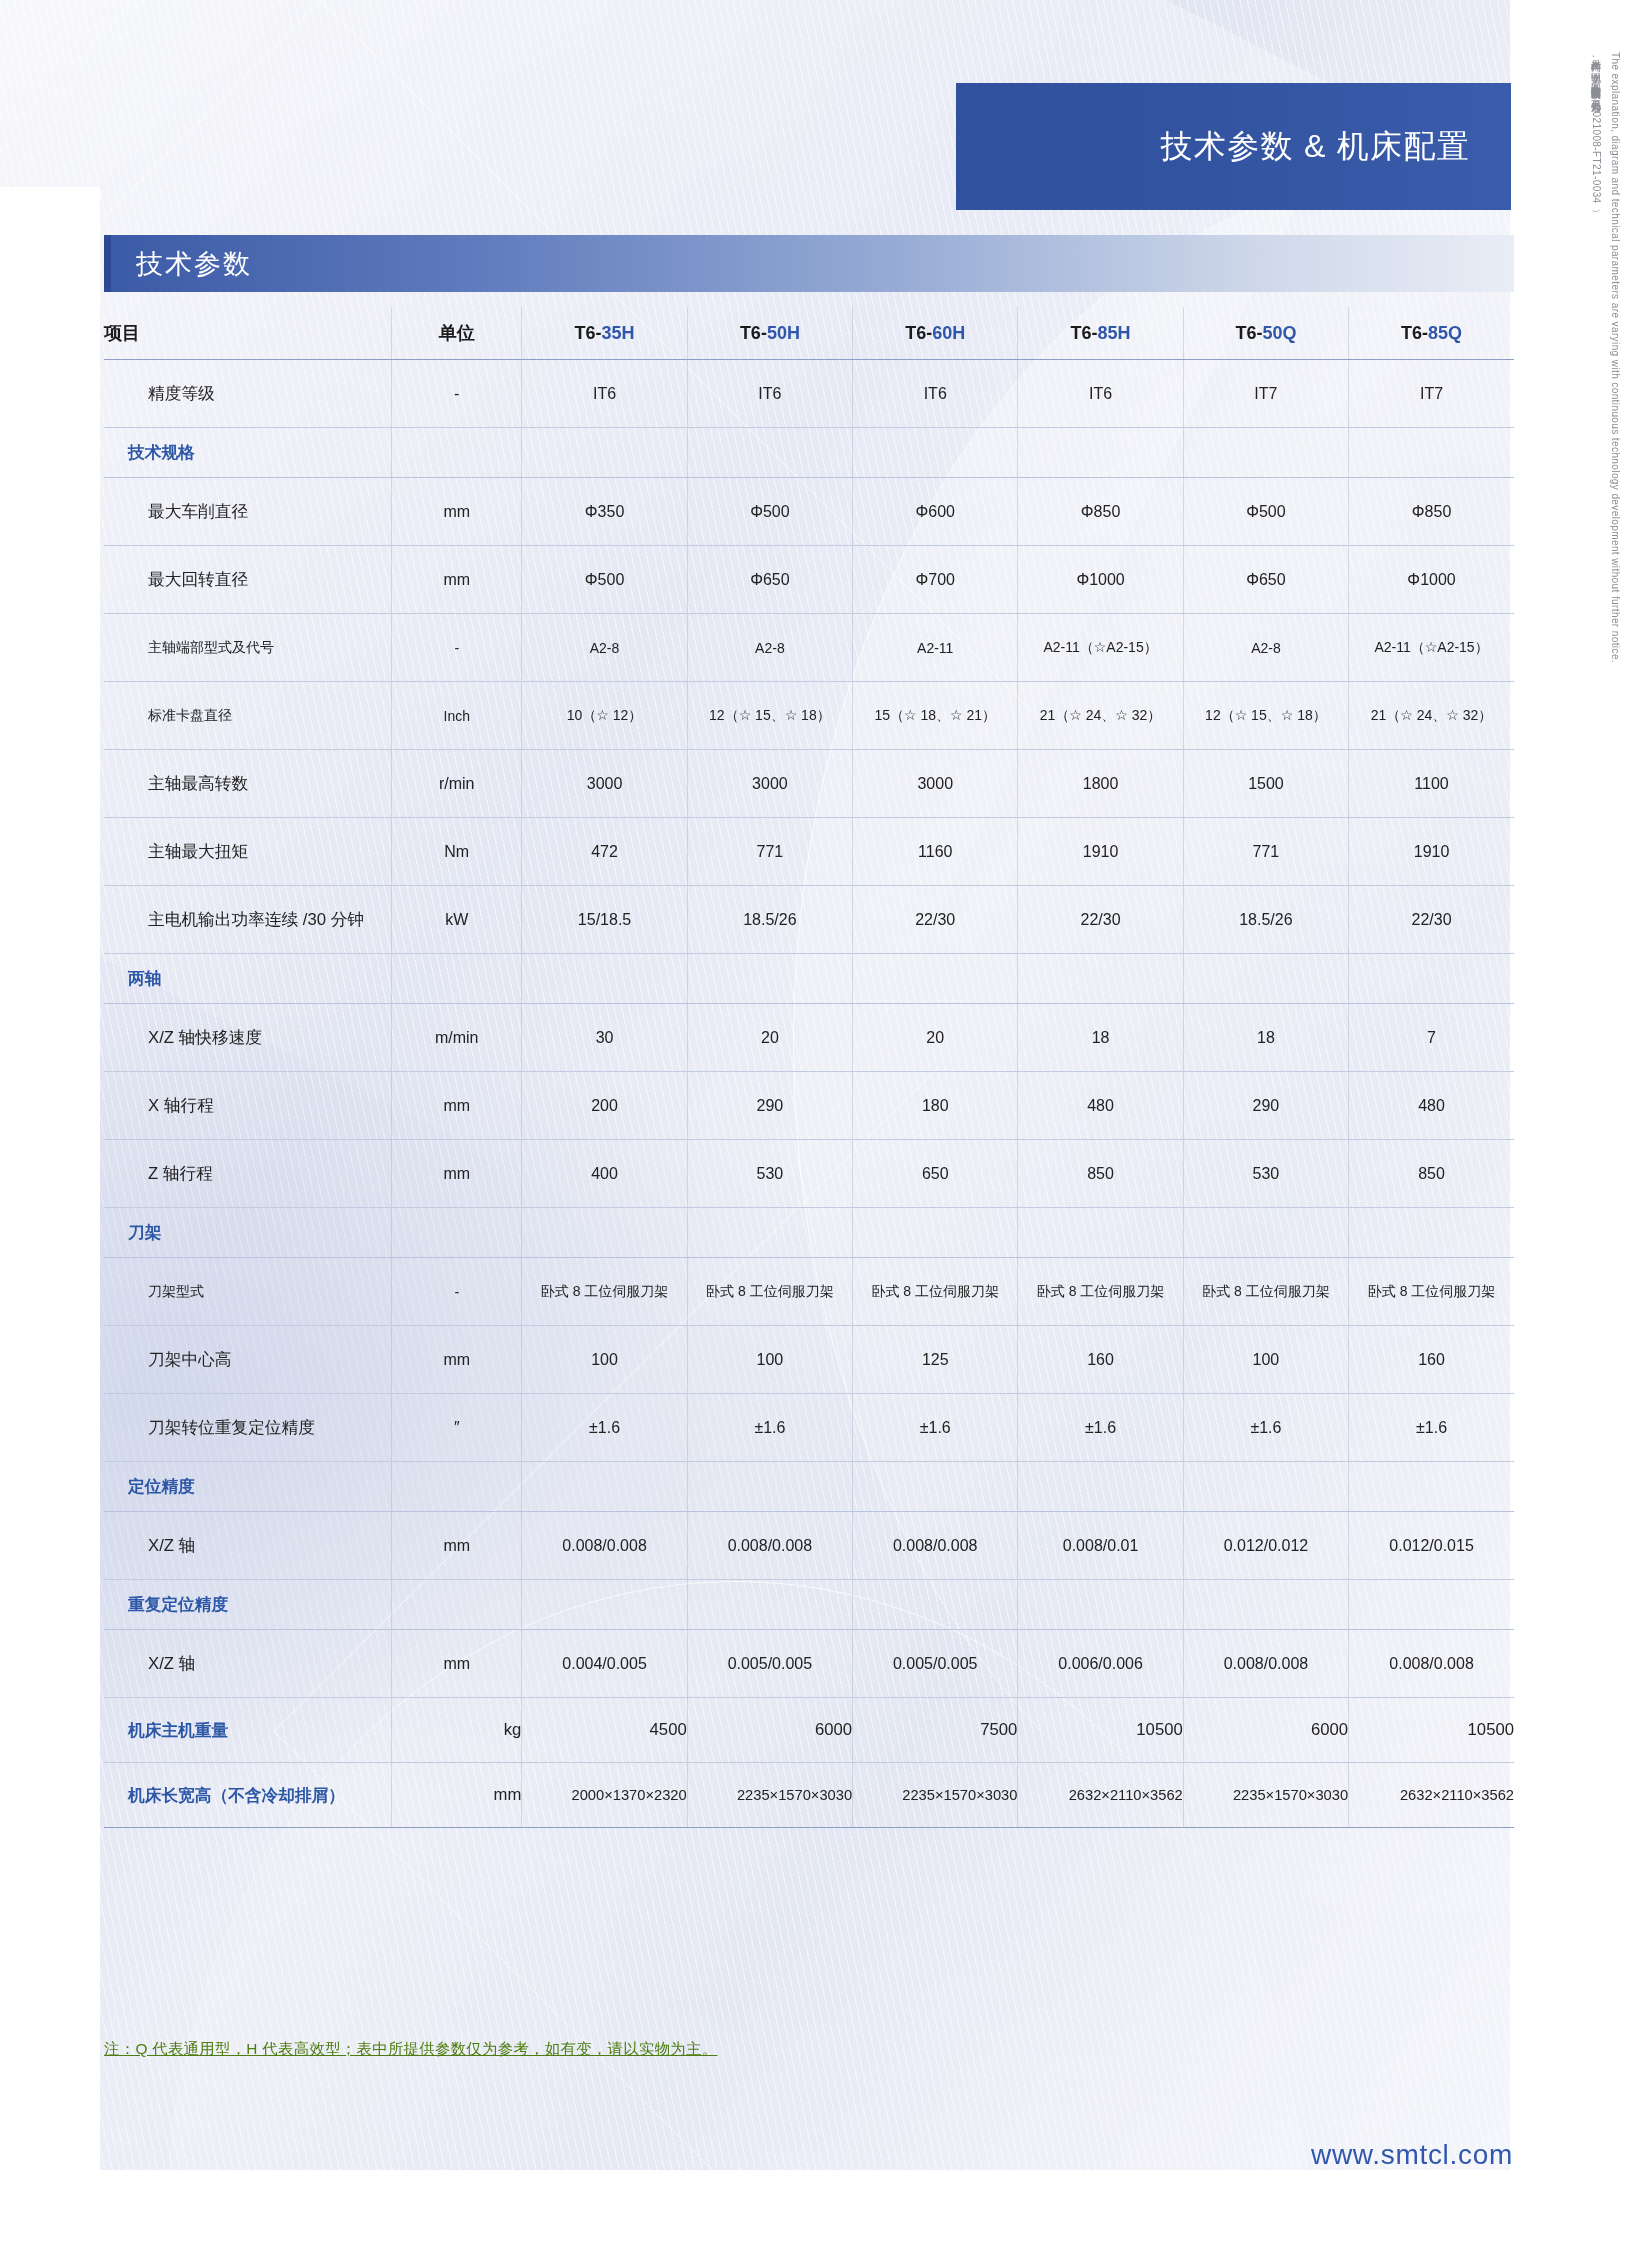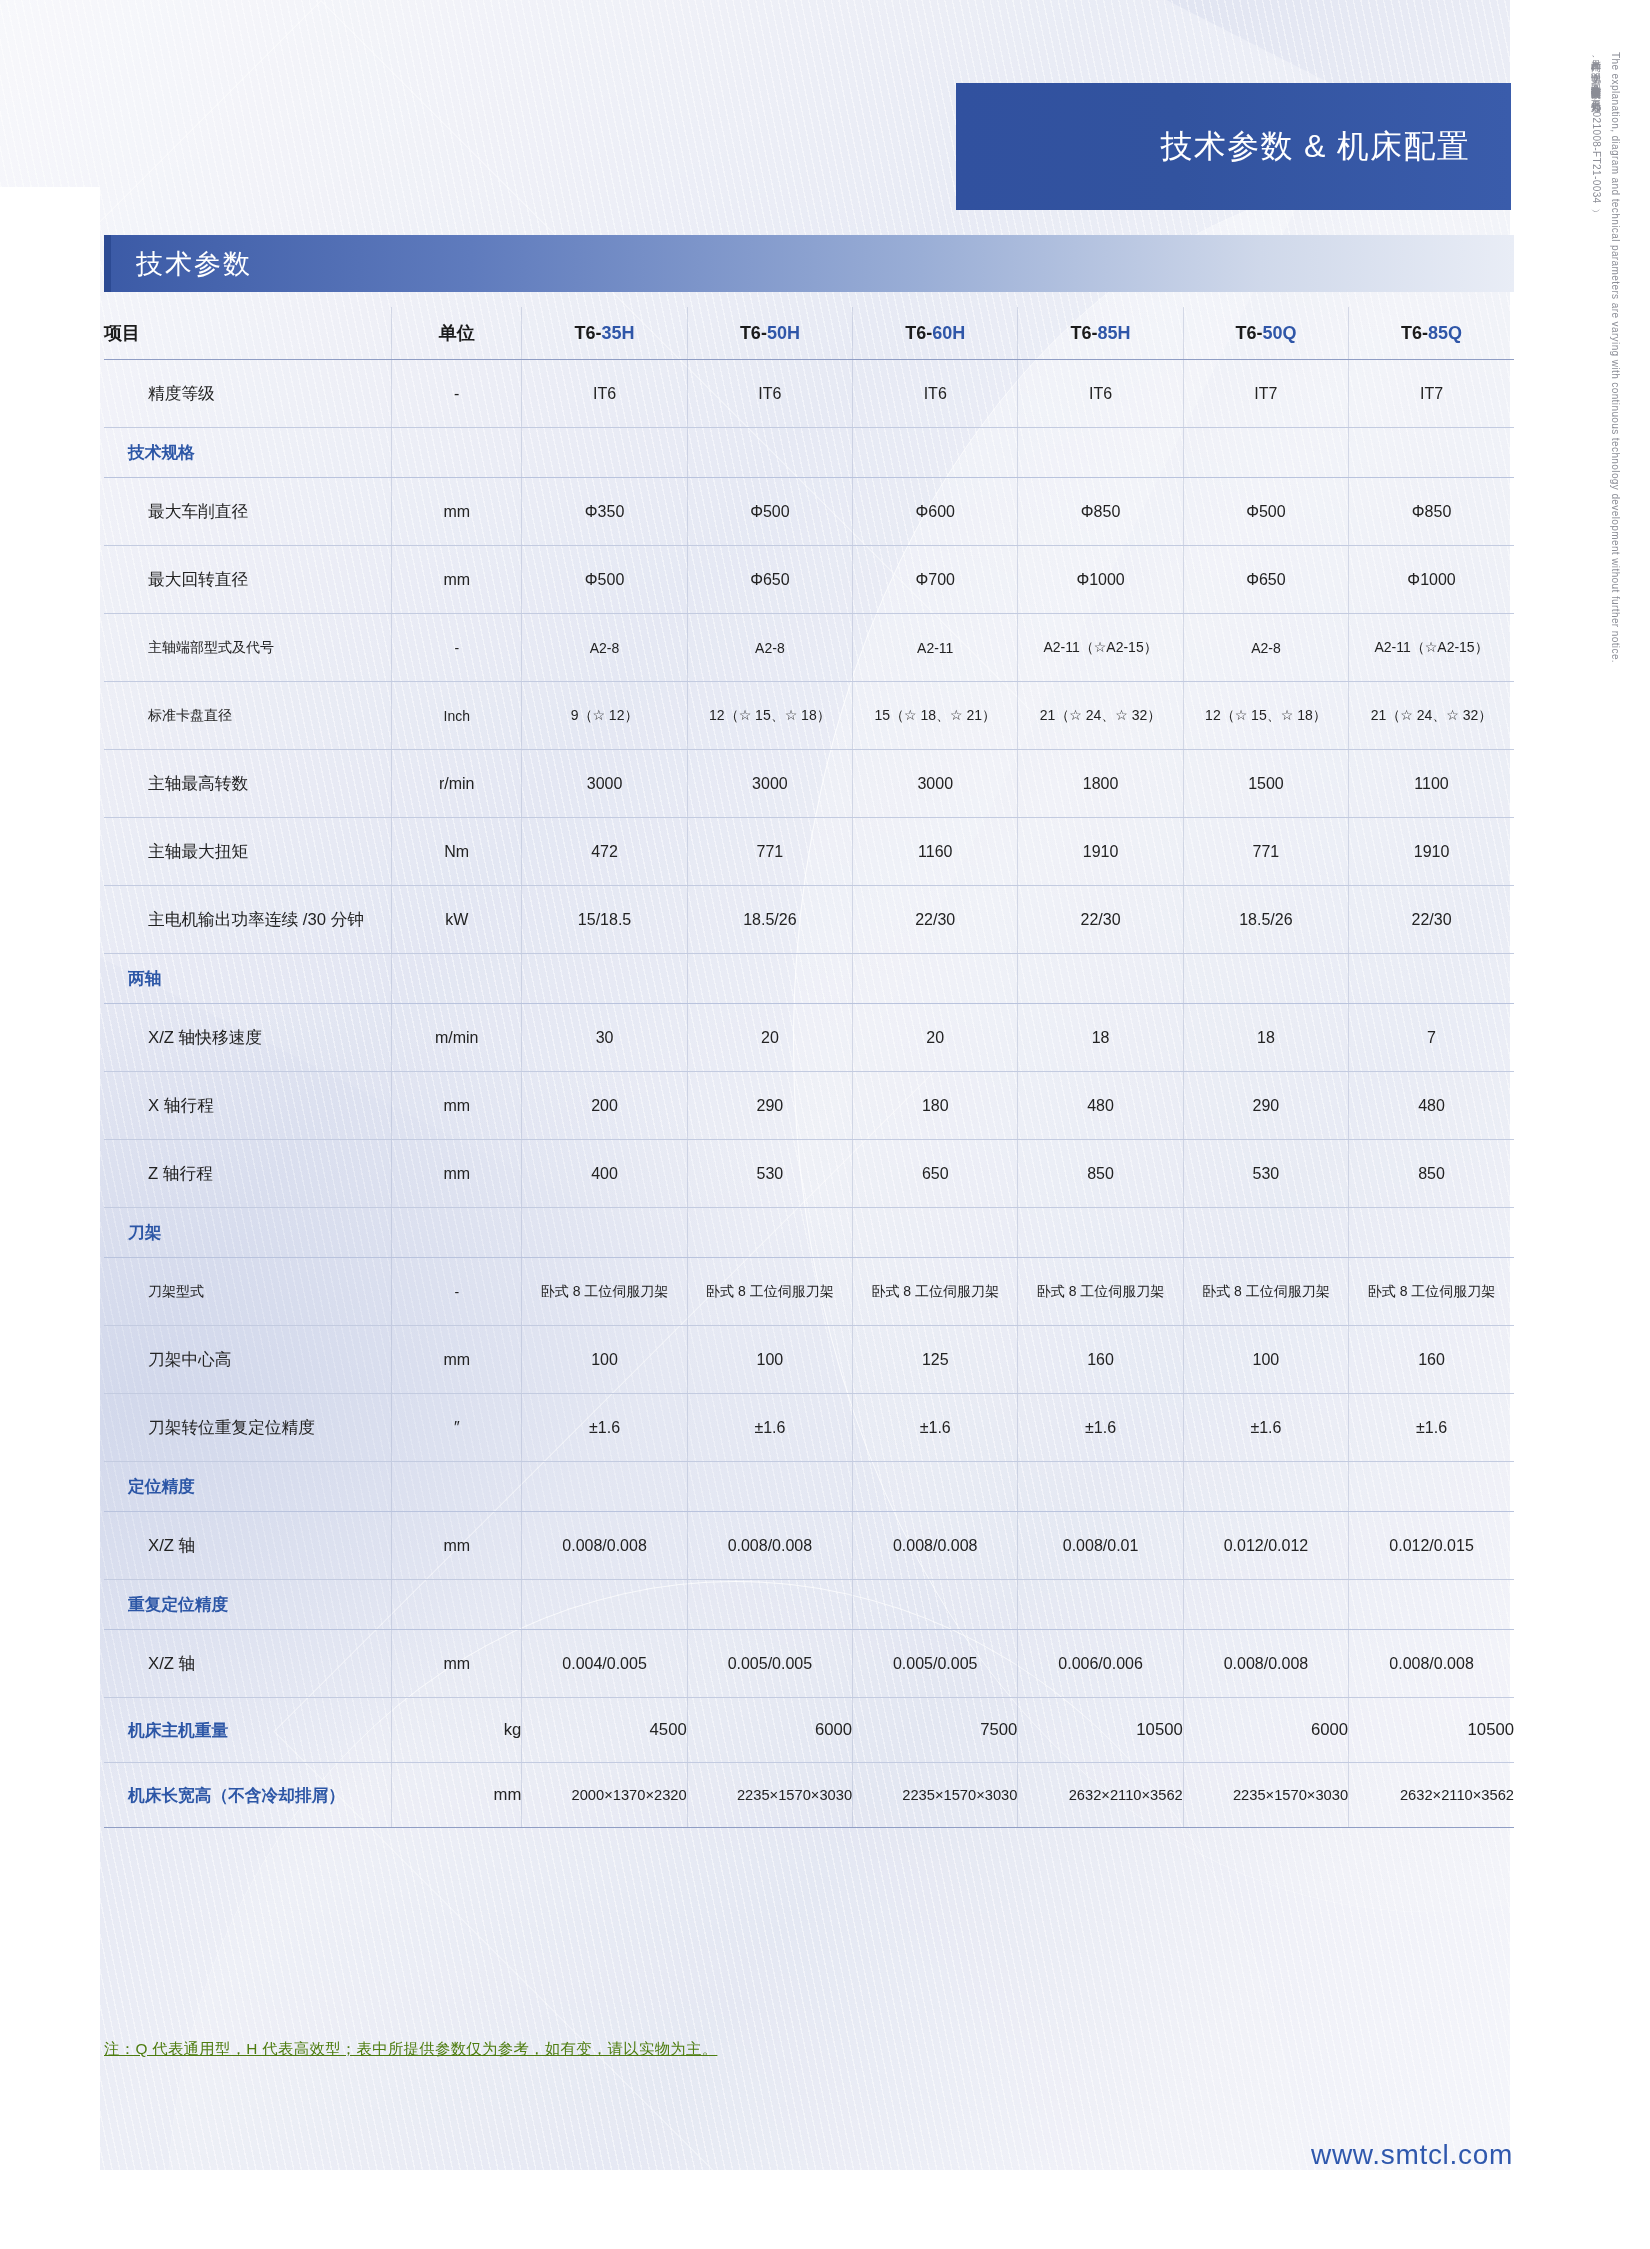--- a/index.html
+++ b/index.html
@@ -355,21 +355,21 @@
           <td class="vsep">A2-8</td>
           <td class="vsep">A2-8</td>
           <td class="vsep">A2-11</td>
           <td class="vsep">A2-11（☆A2-15）</td>
           <td class="vsep">A2-8</td>
           <td class="vsep">A2-11（☆A2-15）</td>
         </tr>
         <tr class="data-row small">
           <td class="cell-item">标准卡盘直径</td>
           <td class="cell-unit vsep">Inch</td>
-          <td class="vsep">9（☆ 12）</td>
+          <td class="vsep">10（☆ 12）</td>
           <td class="vsep">12（☆ 15、☆ 18）</td>
           <td class="vsep">15（☆ 18、☆ 21）</td>
           <td class="vsep">21（☆ 24、☆ 32）</td>
           <td class="vsep">12（☆ 15、☆ 18）</td>
           <td class="vsep">21（☆ 24、☆ 32）</td>
         </tr>
         <tr class="data-row">
           <td class="cell-item">主轴最高转数</td>
           <td class="cell-unit vsep">r/min</td>
           <td class="vsep">3000</td>

